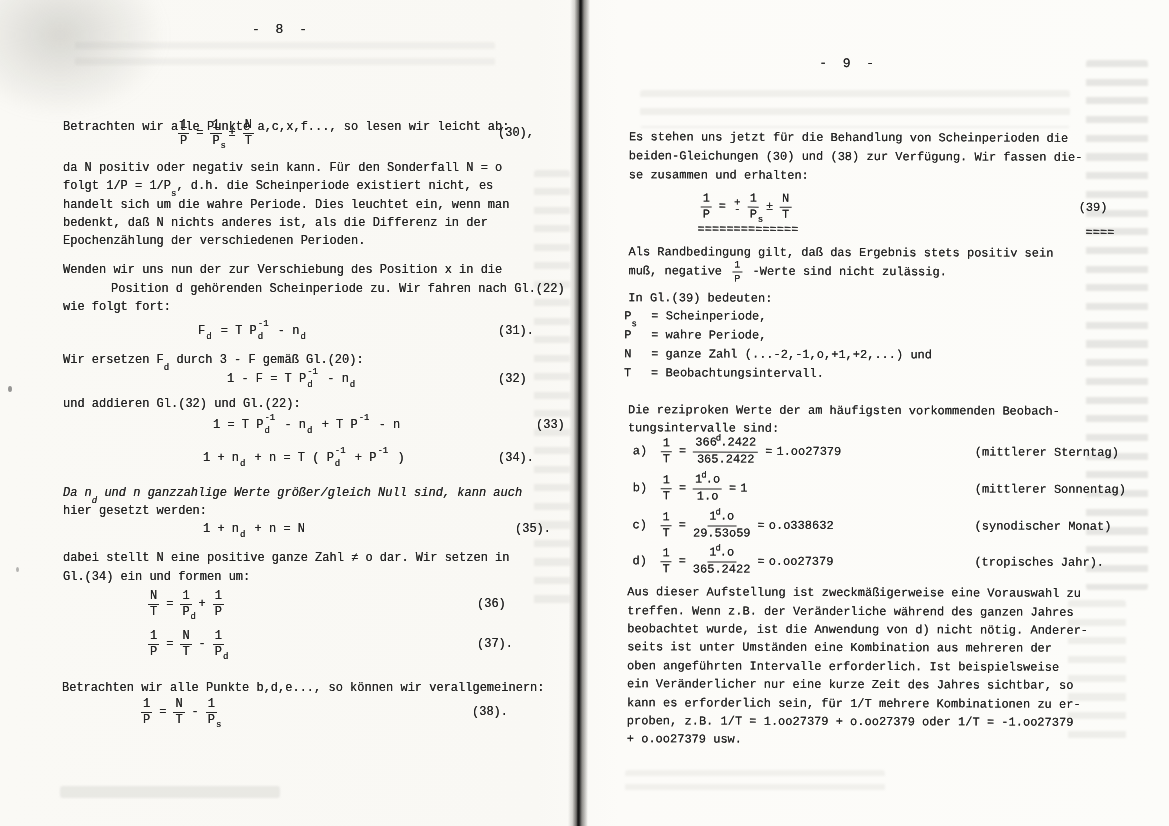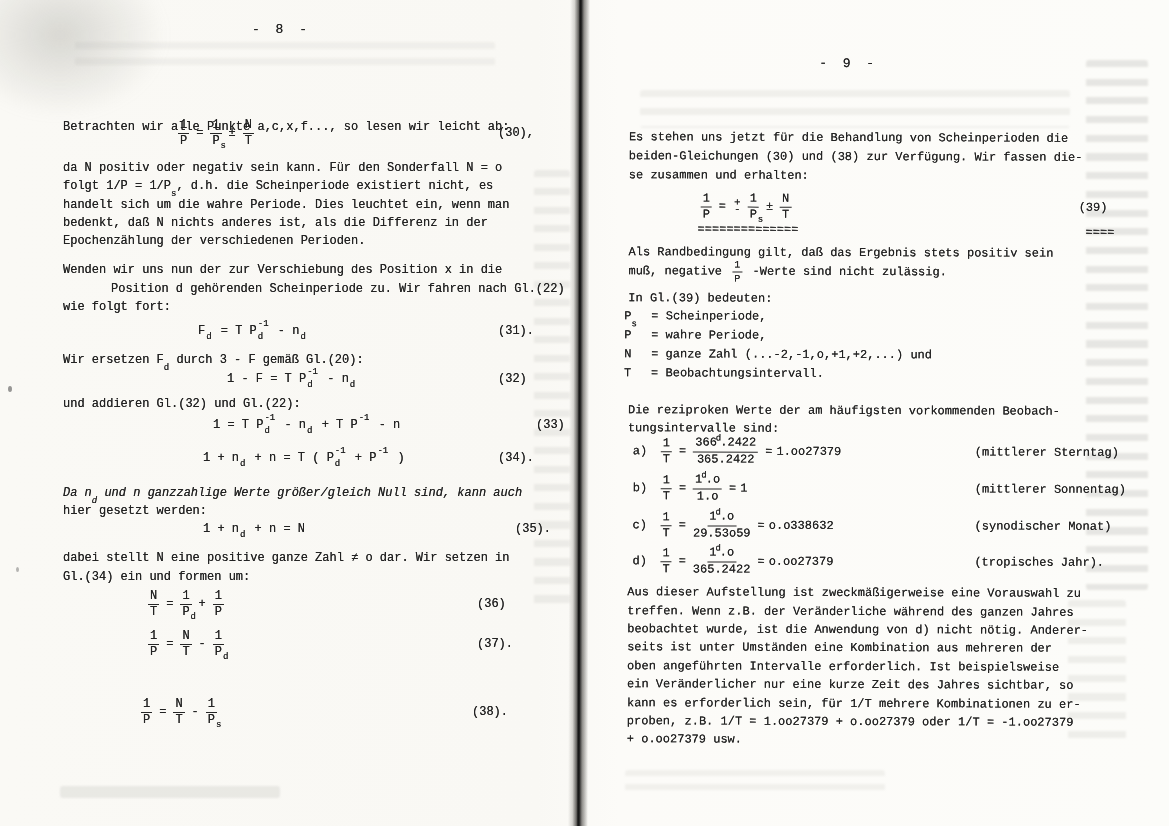--- a/index.html
+++ b/index.html
@@ -155,20 +155,21 @@
 
     <div class="eqrow" style="top:627px;left:145px;height:34px;">
       <span class="frac"><span class="fn">1</span><span class="fd">P</span></span>
       <span class="tok">=</span>
       <span class="frac"><span class="fn">N</span><span class="fd">T</span></span>
       <span class="tok">-</span>
       <span class="frac"><span class="fn">1</span><span class="fd"><span>P</span><span class="fsub">d</span></span></span>
     </div>
     <div class="ln" style="top:636px;left:477px;">(37).</div>
 
+    <div class="ln" style="top:680px;left:62px;">Betrachten wir alle Punkte b,d,e..., so können wir verallgemeinern:</div>
 
     <div class="eqrow" style="top:695px;left:138px;height:34px;">
       <span class="frac"><span class="fn">1</span><span class="fd">P</span></span>
       <span class="tok">=</span>
       <span class="frac"><span class="fn">N</span><span class="fd">T</span></span>
       <span class="tok">-</span>
       <span class="frac"><span class="fn">1</span><span class="fd"><span>P</span><span class="fsub">s</span></span></span>
     </div>
     <div class="ln" style="top:704px;left:472px;">(38).</div>
   </div>

